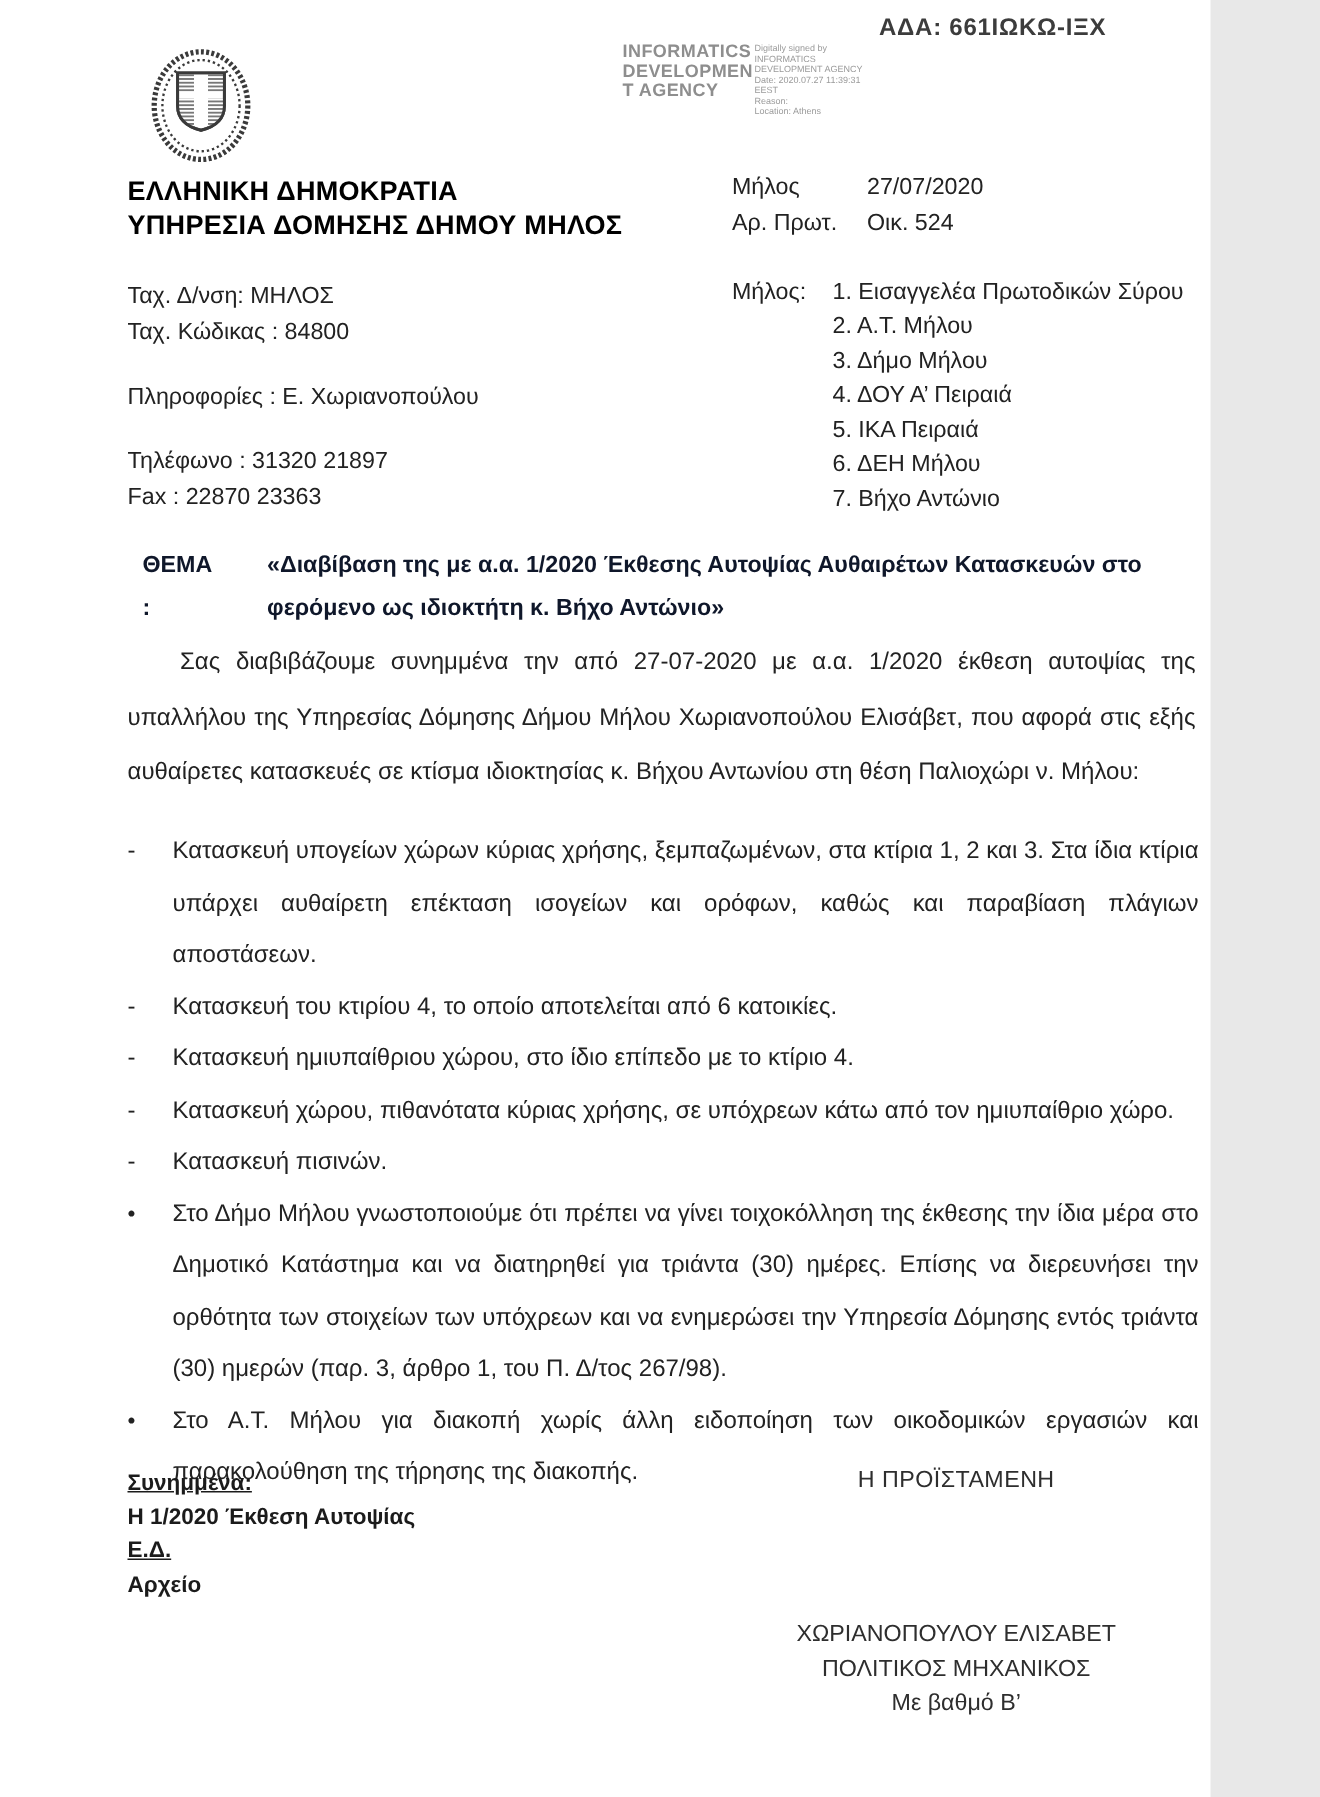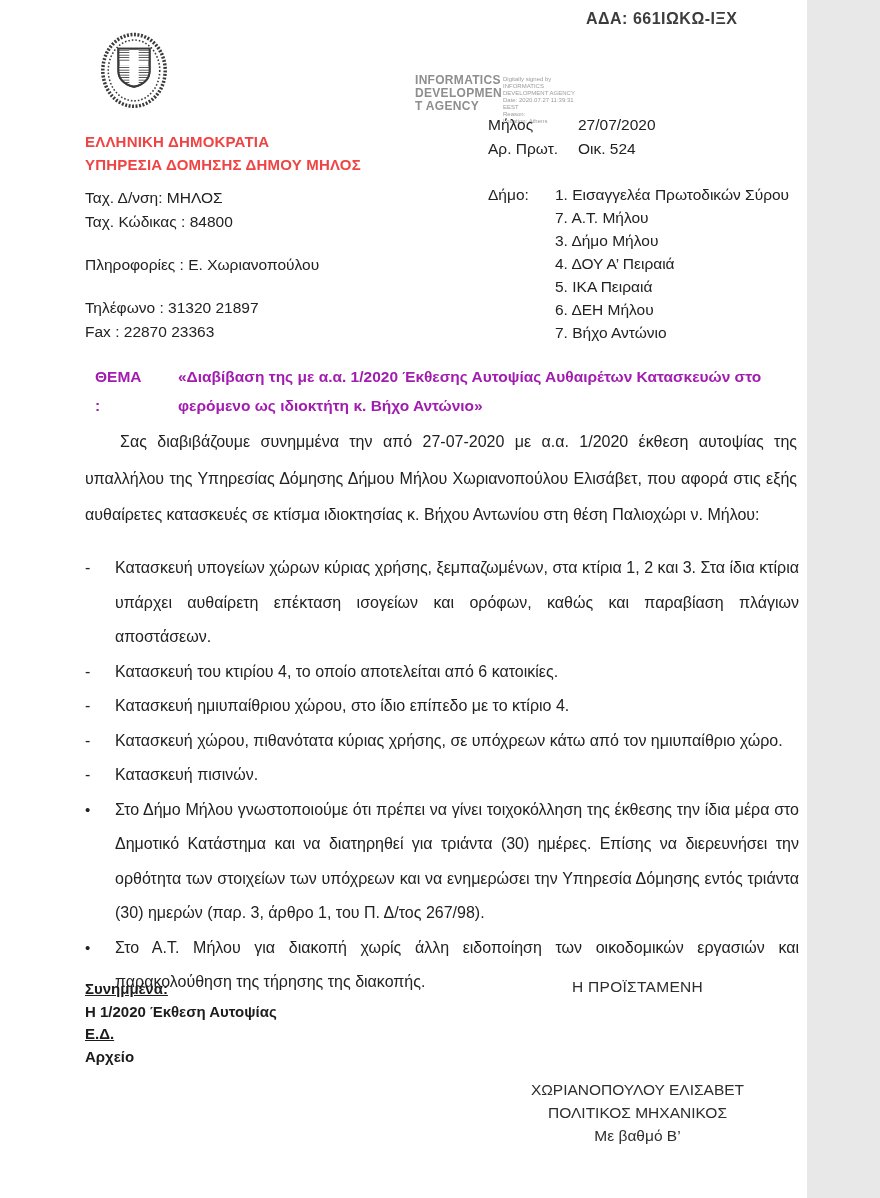--- a/index.html
+++ b/index.html
@@ -23,21 +23,20 @@
     color: #3c3c3c;
     letter-spacing: 0.5px;
   }
 
   
   .stamp {
     position: absolute;
     left: 415px; top: 28px;
     display: flex;
     gap: 1px;
-    margin-top: 46px;
   }
   .stamp-agency {
     font-size: 12px;
     font-weight: bold;
     line-height: 13px;
     color: #8e8e8e;
     letter-spacing: 0.3px;
     white-space: nowrap;
   }
   .stamp-details {
@@ -51,25 +50,25 @@
   
   .emblem {
     position: absolute;
     left: 95px; top: 30px;
     width: 78px; height: 84px;
   }
 
   
   .org {
     position: absolute;
-    left: 85px; top: 130px;
-    font-size: 15px;
+    left: 85px; top: 116px;
+    font-size: 18px;
     font-weight: bold;
     line-height: 23px;
-    color: #ef4444;
+    color: #000000;
     letter-spacing: 0.2px;
   }
 
   
   .dateblock {
     position: absolute;
     left: 488px; top: 113px;
     font-size: 15.5px;
     line-height: 24px;
   }
@@ -97,21 +96,21 @@
 
   
   .subject {
     position: absolute;
     left: 95px; top: 362px;
     width: 712px;
     display: flex;
     font-weight: bold;
     font-size: 15.5px;
     line-height: 29px;
-    color: #a21caf;
+    color: #0f172a;
   }
   .subject .subj-label { width: 55px; flex: none; }
   .subject .subj-text { padding-left: 28px; width: 640px; }
 
   
   .intro {
     position: absolute;
     left: 85px; top: 424px;
     width: 712px;
     font-size: 16px;
@@ -226,24 +225,24 @@
 
   <div class="contact">
     <div>Ταχ. Δ/νση: ΜΗΛΟΣ</div>
     <div>Ταχ. Κώδικας : 84800</div>
     <div class="gap">Πληροφορίες :  Ε. Χωριανοπούλου</div>
     <div class="gap">Τηλέφωνο : 31320 21897</div>
     <div>Fax : 22870 23363</div>
   </div>
 
   <div class="recipients">
-    <div class="rcpt-label">Δήμο:</div>
+    <div class="rcpt-label">Μήλος:</div>
     <div class="rcpt-list">
       <div>1. Εισαγγελέα Πρωτοδικών Σύρου</div>
-      <div>7. Α.Τ. Μήλου</div>
+      <div>2. Α.Τ. Μήλου</div>
       <div>3. Δήμο Μήλου</div>
       <div>4. ΔΟΥ Α’ Πειραιά</div>
       <div>5. ΙΚΑ Πειραιά</div>
       <div>6. ΔΕΗ Μήλου</div>
       <div>7. Βήχο Αντώνιο</div>
     </div>
   </div>
 
   <div class="subject">
     <div class="subj-label">ΘΕΜΑ :</div>

